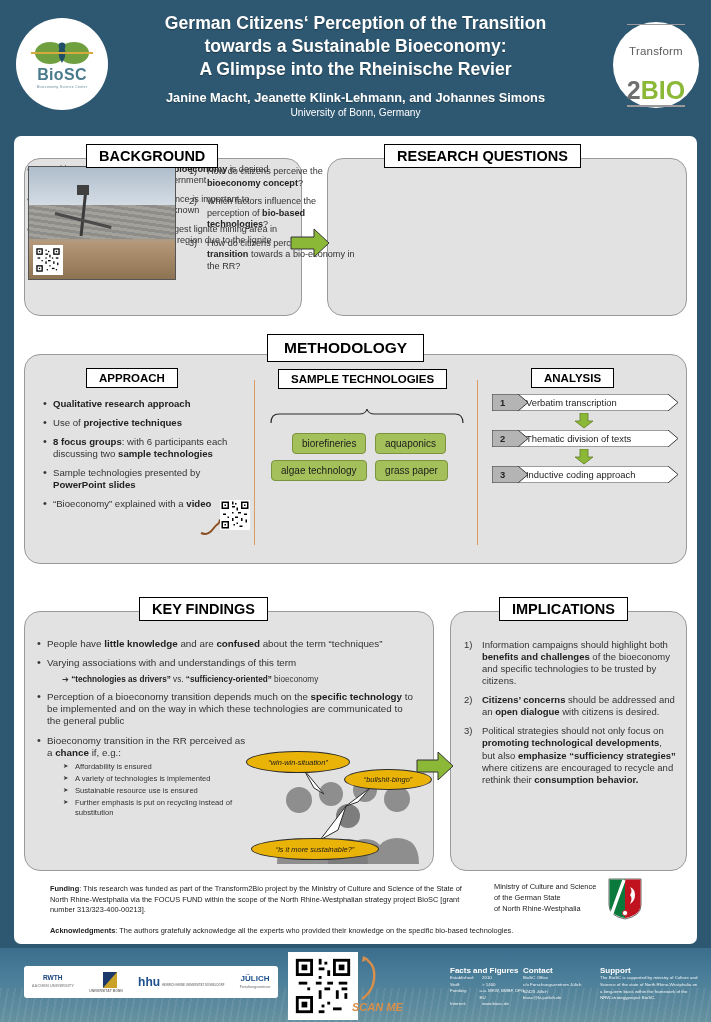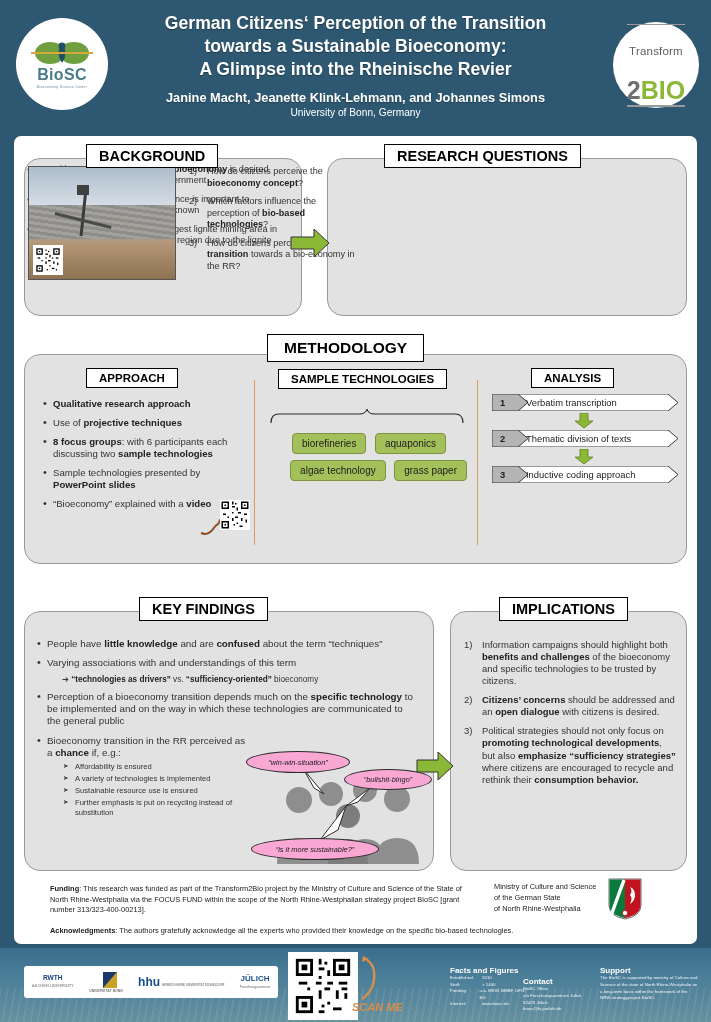--- a/index.html
+++ b/index.html
@@ -139,21 +139,21 @@
   #kf-panel { left: 10px; top: 475px; width: 410px; height: 260px; }
   #kf-badge { left: 125px; top: 461px; font-size: 14.5px; }
   #kf-list { position: absolute; left: 22px; top: 502px; width: 380px; font-size: 9.8px; }
   #kf-sub { margin: -3px 0 7px 26px; font-size: 8.2px; color:#333; }
   ul.arrow { list-style: none; margin: 3px 0 0 16px; }
   ul.arrow > li { position: relative; padding-left: 12px; margin-bottom: 2px; font-size: 7.6px; color:#333; line-height:1.3; }
   ul.arrow > li:before { content:"\27A4"; position:absolute; left:0; top:0; font-size:6.5px; color:#333; }
 
   .crowd { position: absolute; left: 255px; top: 636px; width: 160px; height: 92px; }
   .bubble {
-    position: absolute; background:#f9a8d4; border:1.2px solid #2b2b2b; border-radius: 50%;
+    position: absolute; background:#eab308; border:1.2px solid #2b2b2b; border-radius: 50%;
     font-size: 7.4px; font-style: italic; color:#1a1a1a; text-align:center;
     display:flex; align-items:center; justify-content:center; z-index: 4;
   }
 
   
   #im-panel { left: 436px; top: 475px; width: 237px; height: 260px; }
   #im-badge { left: 485px; top: 461px; font-size: 14.5px; }
   #im-list { position: absolute; left: 450px; top: 503px; width: 212px; font-size: 9.5px; }
 
   
@@ -347,21 +347,21 @@
 
     <div class="badge" id="st-badge">SAMPLE TECHNOLOGIES</div>
     <div class="tech-area">
       <svg class="brace" viewBox="0 0 196 16">
         <path d="M2 15 q0 -9 8 -9 H90 q7 0 8 -5 q1 5 8 5 H186 q8 0 8 9" stroke="#2b2b2b" stroke-width="1.2" fill="none"></path>
       </svg>
       <div style="text-align:center; margin-top:2px;">
         <span class="chip">biorefineries</span>
         <span class="chip">aquaponics</span>
       </div>
-      <div style="text-align:right;">
+      <div style="text-align:left;">
         <span class="chip">algae technology</span>
         <span class="chip">grass paper</span>
       </div>
     </div>
 
     <div class="badge" id="an-badge">ANALYSIS</div>
 
     <div class="flowrow" style="left:478px; top:258px; width:186px;">
       <svg width="186" height="17" viewBox="0 0 186 17">
           <path d="M0 0 H176 L186 8.5 L176 17 H0 Z" fill="#fff" stroke="#3b3b3b" stroke-width="1"></path>
@@ -590,21 +590,21 @@
       <div class="ln">
           <span class="fk">Funding:</span>
           <span>u.a. MKW, BMBF, DFG, EU</span>
         </div>
       <div class="ln">
           <span class="fk">Internet:</span>
           <span>www.biosc.de</span>
         </div>
     </div>
 
-    <div class="fcol" style="left:523px; top:29px; width:70px;">
+    <div class="fcol" style="left:523px; top:18px; width:70px;">
       <h4>Contact</h4>
       <div class="txt">BioSC Office</div>
       <div class="txt">c/o Forschungszentrum Jülich</div>
       <div class="txt">52425 Jülich</div>
       <div class="txt">biosc@fz-juelich.de</div>
     </div>
 
     <div class="fcol" style="left:600px; top:18px; width:100px;">
       <h4>Support</h4>
       <div class="txt">The BioSC is supported by ministry of Culture and Science of the state of North Rhine-Westphalia on a long-term basis within the framework of the NRW-strategyproject BioSC.</div>

